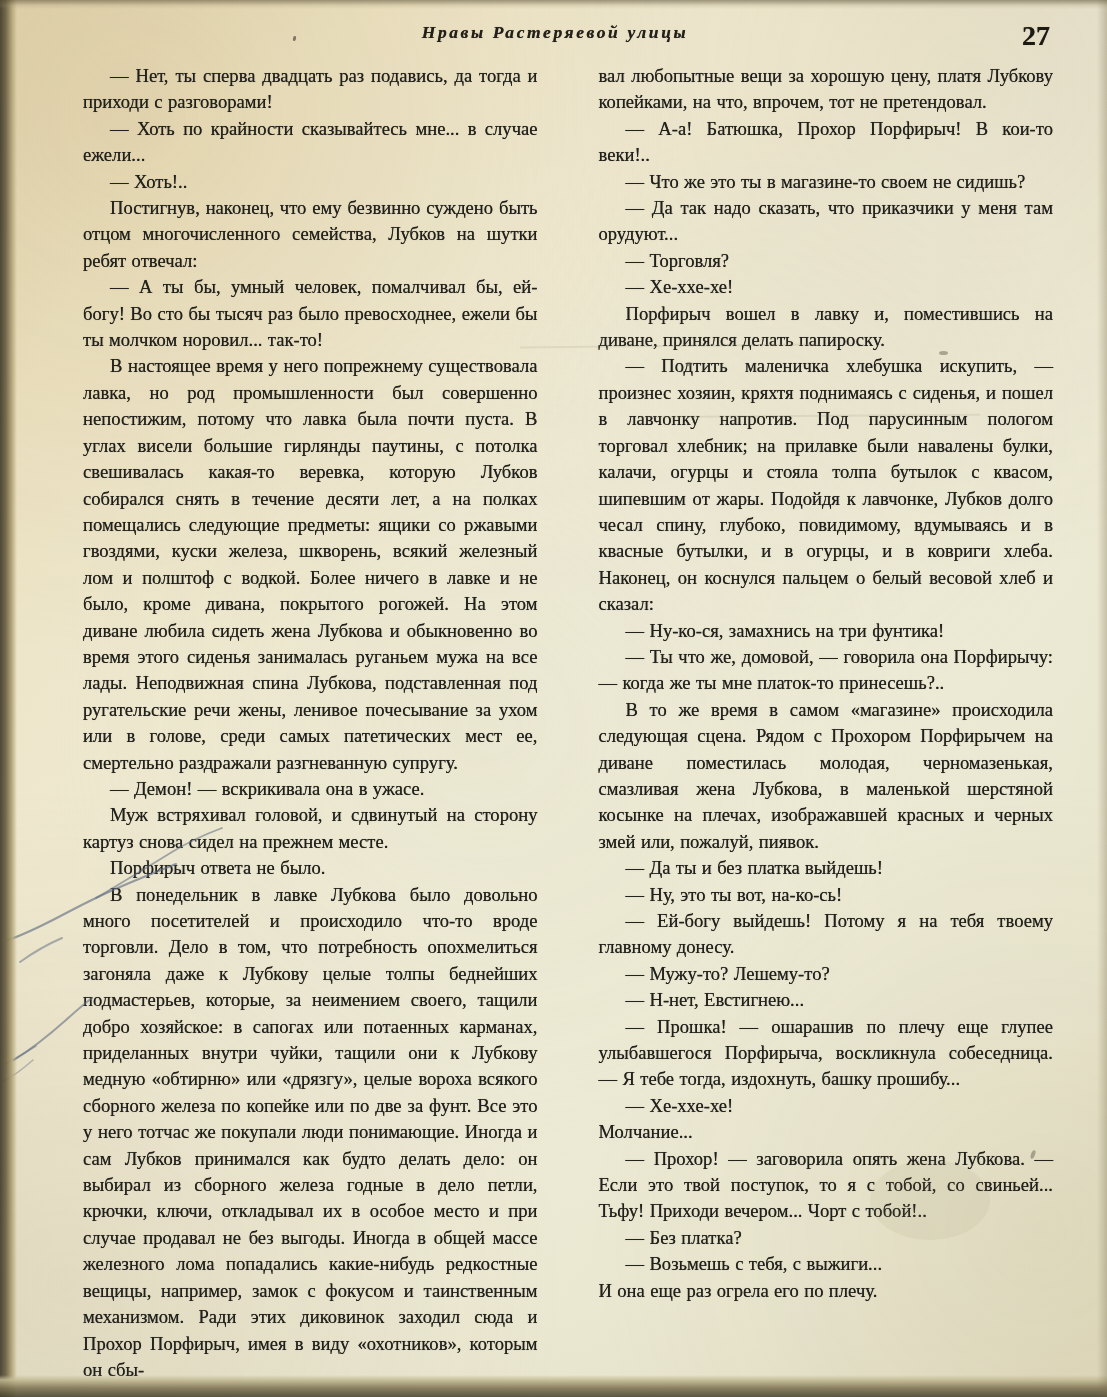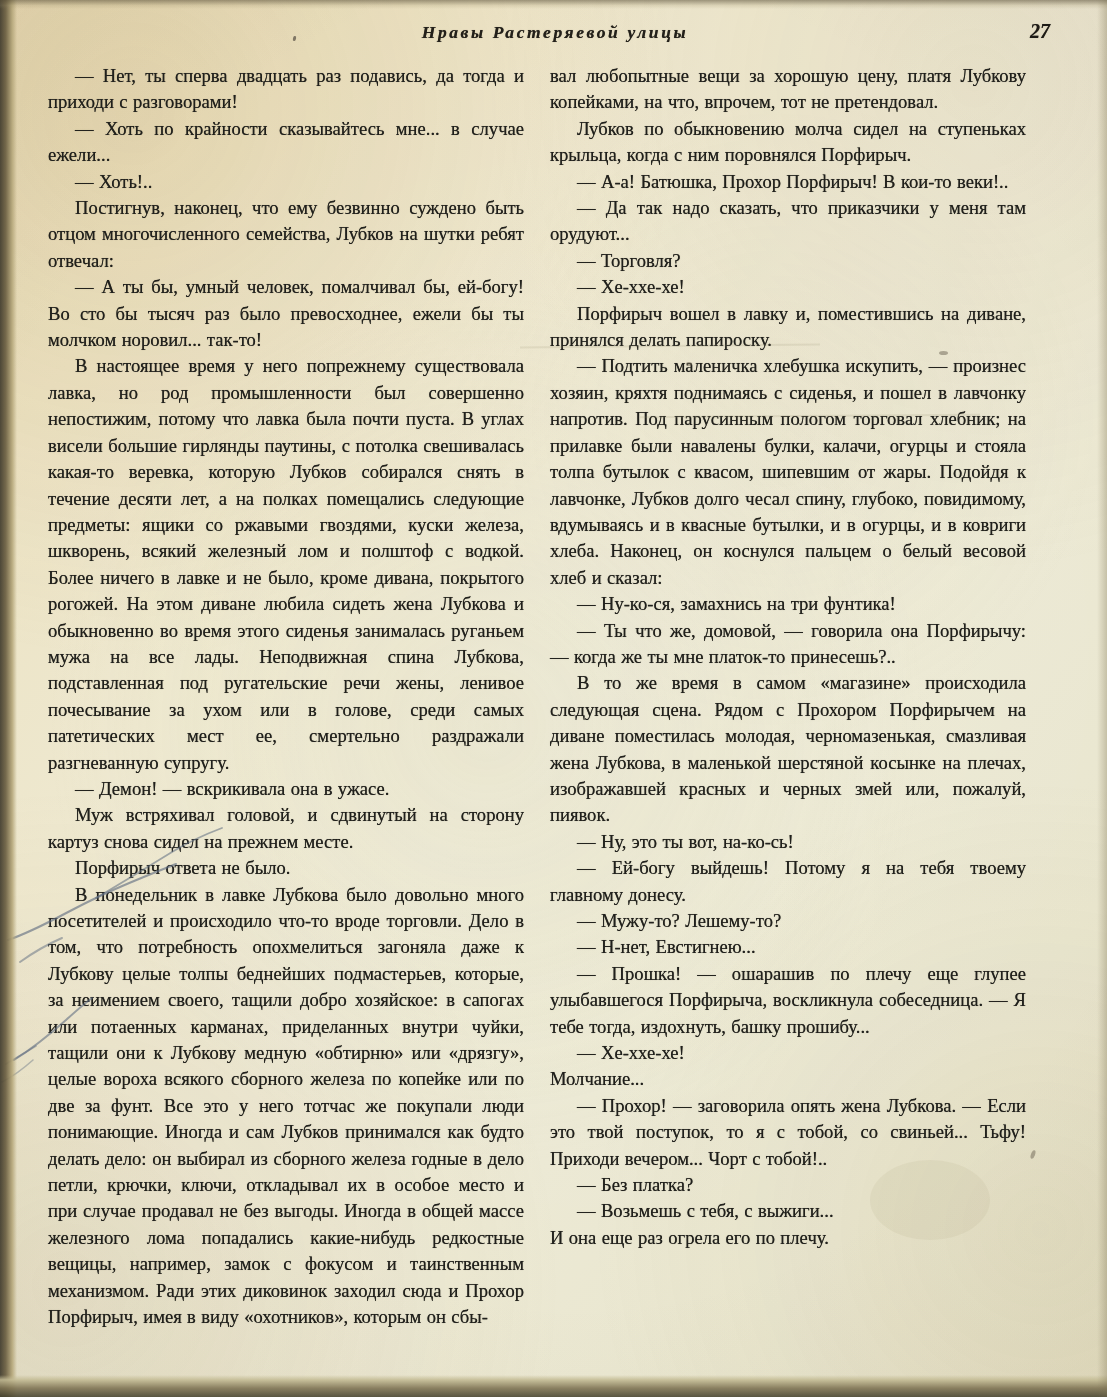--- a/index.html
+++ b/index.html
@@ -100,23 +100,22 @@
     font-weight: 600;
     font-size: 17.5px;
     letter-spacing: 2.6px;
     color: #23201a;
     white-space: nowrap;
   }
   .runhead-folio {
     position: absolute;
     right: 0;
     top: -2px;
-    font-style: italic;
     font-weight: 700;
-    font-size: 20px;
+    font-size: 28px;
     color: #1d1a15;
   }
   .runhead-speck {
     position: absolute;
     left: 233px;
     top: 14px;
     width: 3px;
     height: 5px;
     background: #5d564a;
     border-radius: 40%;
@@ -127,20 +126,21 @@
   .columns {
     position: absolute;
     left: 48px;
     top: 63px;
     width: 1005px;
     display: flex;
     gap: 26px;
   }
   .col {
     width: 476px;
+    margin-left: 35px;
   }
   .col p {
     margin: 0;
     font-size: 18.6px;
     line-height: 26.4px;
     color: #20201c;
     text-align: justify;
     text-align-last: left;
     text-indent: 1.45em;
     word-spacing: .04em;
@@ -201,30 +201,31 @@
         <p>— А ты бы, умный человек, помалчивал бы, ей-богу! Во сто бы тысяч раз было превосходнее, ежели бы ты молчком норовил... так-то!</p>
         <p>В настоящее время у него попрежнему существовала лавка, но род промышленности был совершенно непостижим, потому что лавка была почти пуста. В углах висели большие гирлянды паутины, с потолка свешивалась какая-то веревка, которую Лубков собирался снять в течение десяти лет, а на полках помещались следующие предметы: ящики со ржавыми гвоздями, куски железа, шкворень, всякий железный лом и полштоф с водкой. Более ничего в лавке и не было, кроме дивана, покрытого рогожей. На этом диване любила сидеть жена Лубкова и обыкновенно во время этого сиденья занималась руганьем мужа на все лады. Неподвижная спина Лубкова, подставленная под ругательские речи жены, ленивое почесывание за ухом или в голове, среди самых патетических мест ее, смертельно раздражали разгневанную супругу.</p>
         <p class="short">— Демон! — вскрикивала она в ужасе.</p>
         <p>Муж встряхивал головой, и сдвинутый на сторону картуз снова сидел на прежнем месте.</p>
         <p class="short">Порфирыч ответа не было.</p>
         <p>В понедельник в лавке Лубкова было довольно много посетителей и происходило что-то вроде торговли. Дело в том, что потребность опохмелиться загоняла даже к Лубкову целые толпы беднейших подмастерьев, которые, за неимением своего, тащили добро хозяйское: в сапогах или потаенных карманах, приделанных внутри чуйки, тащили они к Лубкову медную «обтирню» или «дрязгу», целые вороха всякого сборного железа по копейке или по две за фунт. Все это у него тотчас же покупали люди понимающие. Иногда и сам Лубков принимался как будто делать дело: он выбирал из сборного железа годные в дело петли, крючки, ключи, откладывал их в особое место и при случае продавал не без выгоды. Иногда в общей массе железного лома попадались какие-нибудь редкостные вещицы, например, замок с фокусом и таинственным механизмом. Ради этих диковинок заходил сюда и Прохор Порфирыч, имея в виду «охотников», которым он сбы-</p>
       </div>
 
       <div class="col">
         <p class="noindent">вал любопытные вещи за хорошую цену, платя Лубкову копейками, на что, впрочем, тот не претендовал.</p>
-        <p>Лубков по обыкновению молча сидел на ступеньках крыльца, когда с ним поровнялся Порфирыч.</p>
         <p>— А-а! Батюшка, Прохор Порфирыч! В кои-то веки!..</p>
+        <p>— Что же это ты в магазине-то своем не сидишь?</p>
         <p>— Да так надо сказать, что приказчики у меня там орудуют...</p>
         <p class="short">— Торговля?</p>
         <p class="short">— Хе-ххе-хе!</p>
         <p>Порфирыч вошел в лавку и, поместившись на диване, принялся делать папироску.</p>
         <p>— Подтить маленичка хлебушка искупить, — произнес хозяин, кряхтя поднимаясь с сиденья, и пошел в лавчонку напротив. Под парусинным пологом торговал хлебник; на прилавке были навалены булки, калачи, огурцы и стояла толпа бутылок с квасом, шипевшим от жары. Подойдя к лавчонке, Лубков долго чесал спину, глубоко, повидимому, вдумываясь и в квасные бутылки, и в огурцы, и в ковриги хлеба. Наконец, он коснулся пальцем о белый весовой хлеб и сказал:</p>
         <p class="short">— Ну-ко-ся, замахнись на три фунтика!</p>
         <p>— Ты что же, домовой, — говорила она Порфирычу: — когда же ты мне платок-то принесешь?..</p>
         <p>В то же время в самом «магазине» происходила следующая сцена. Рядом с Прохором Порфирычем на диване поместилась молодая, черномазенькая, смазливая жена Лубкова, в маленькой шерстяной косынке на плечах, изображавшей красных и черных змей или, пожалуй, пиявок.</p>
+        <p class="short">— Да ты и без платка выйдешь!</p>
         <p class="short">— Ну, это ты вот, на-ко-сь!</p>
         <p>— Ей-богу выйдешь! Потому я на тебя твоему главному донесу.</p>
         <p class="short">— Мужу-то? Лешему-то?</p>
         <p class="short">— Н-нет, Евстигнею...</p>
         <p>— Прошка! — ошарашив по плечу еще глупее улыбавшегося Порфирыча, воскликнула собеседница. — Я тебе тогда, издохнуть, башку прошибу...</p>
         <p class="short">— Хе-ххе-хе!</p>
         <p class="short noindent">Молчание...</p>
         <p>— Прохор! — заговорила опять жена Лубкова. — Если это твой поступок, то я с тобой, со свиньей... Тьфу! Приходи вечером... Чорт с тобой!..</p>
         <p class="short">— Без платка?</p>
         <p class="short">— Возьмешь с тебя, с выжиги...</p>

